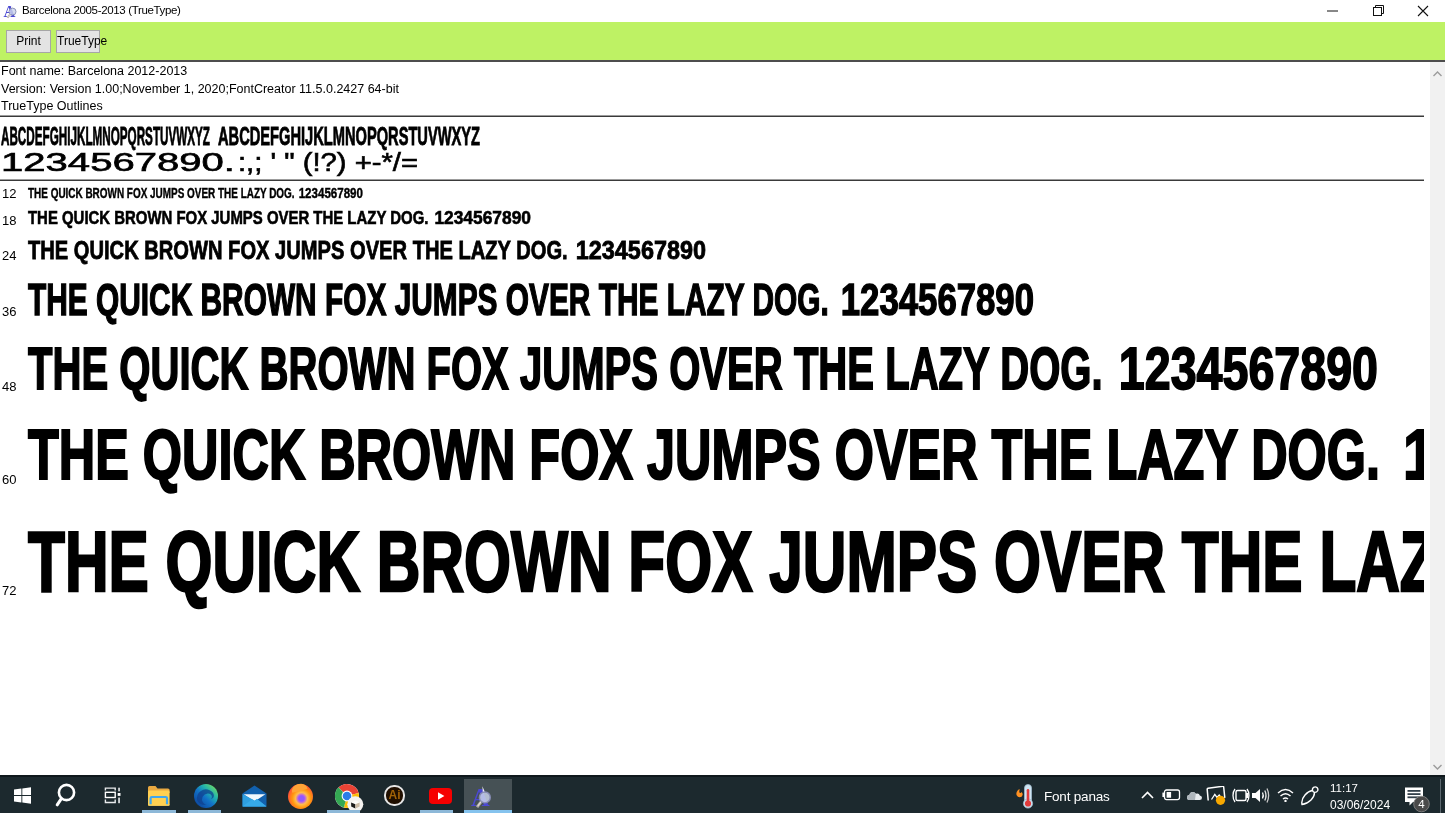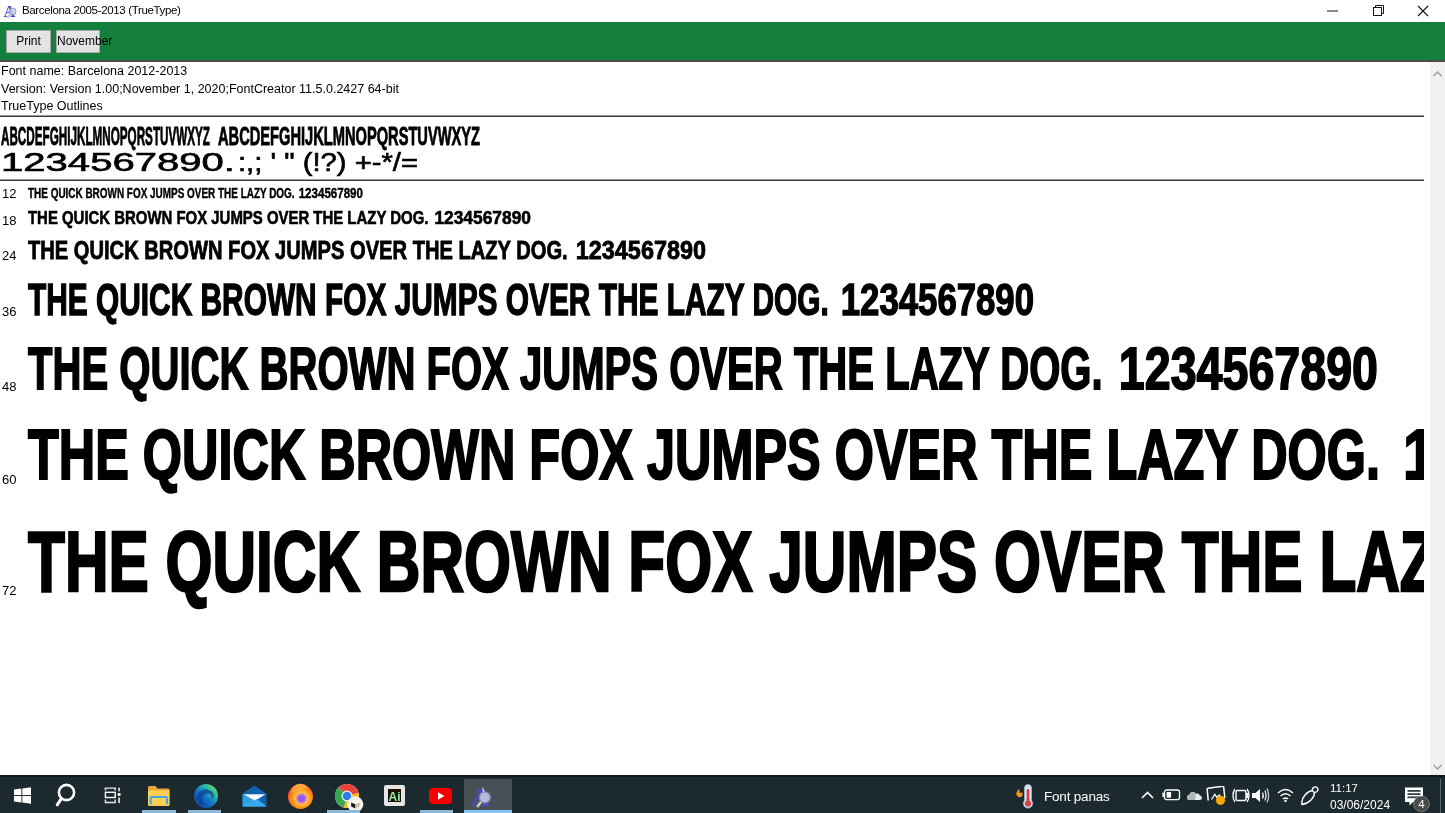--- a/index.html
+++ b/index.html
@@ -3,21 +3,21 @@
 <meta charset="utf-8">
 <style>
   * { margin:0; padding:0; box-sizing:border-box; }
   html,body { width:1445px; height:813px; overflow:hidden; background:#fff;
     font-family:"Liberation Sans",sans-serif; position:relative; }
   .abs { position:absolute; }
   
   #titlebar { left:0; top:0; width:1445px; height:22px; background:#fff; }
   #title-text { left:22px; top:4px; font-size:11.5px; color:#000; letter-spacing:-0.35px; }
   
-  #toolbar { left:0; top:22px; width:1445px; height:40px; background:#15803d;
+  #toolbar { left:0; top:22px; width:1445px; height:40px; background:#bef264;
     border-bottom:2px solid #4d4d4d; }
   .btn { position:absolute; top:8px; height:23px; background:#e3e3e3;
     border:1px solid #a6a6a6; font-size:12px; color:#000; text-align:center;
     line-height:21px; }
   
   #content { left:0; top:62px; width:1424px; height:713px; background:#fff; overflow:hidden; }
   
   #sbar { left:1430px; top:62px; width:15px; height:713px; background:#f1f1f1; }
   
   #taskbar { left:0; top:775px; width:1445px; height:38px; background:#1c292e;
@@ -36,21 +36,21 @@
   <span class="abs" id="title-text">Barcelona 2005-2013 (TrueType)</span>
   <svg class="abs" style="left:1310px;top:0" width="135" height="22" viewBox="0 0 135 22">
     <line x1="17" y1="11" x2="28" y2="11" stroke="#111" stroke-width="1"></line>
     <rect x="63.5" y="7.5" width="8" height="8" fill="none" stroke="#111" stroke-width="1"></rect>
     <path d="M 65.5 7.5 L 65.5 5.5 L 73.5 5.5 L 73.5 13.5 L 71.5 13.5" fill="none" stroke="#111" stroke-width="1"></path>
     <path d="M 108 6 L 118 16 M 118 6 L 108 16" stroke="#111" stroke-width="1.1"></path>
   </svg>
 </div>
 <div class="abs" id="toolbar">
   <div class="btn" style="left:6px;width:45px;">Print</div>
-  <div class="btn" style="left:56px;width:44px;">November</div>
+  <div class="btn" style="left:56px;width:44px;">TrueType</div>
 </div>
 <div class="abs" id="content">
 <svg width="1430" height="713" viewBox="0 0 1430 713" xmlns="http://www.w3.org/2000/svg">
   <g fill="#000">
     <text x="1" y="13.4" font-size="12.5">Font name: Barcelona 2012-2013</text>
     <text x="1" y="30.6" font-size="12.5">Version: Version 1.00;November 1, 2020;FontCreator 11.5.0.2427 64-bit</text>
     <text x="1" y="47.9" font-size="12.5">TrueType Outlines</text>
     <rect x="0" y="53.5" width="1430" height="1.5" fill="#3a3a3a"></rect>
     <text x="1" y="82.6" font-size="24.9" font-weight="bold" stroke="#000" stroke-width="0.8" textLength="209" lengthAdjust="spacingAndGlyphs">ABCDEFGHIJKLMNOPQRSTUVWXYZ</text>
     <text x="218" y="82.6" font-size="24.9" font-weight="bold" stroke="#000" stroke-width="0.8" textLength="262" lengthAdjust="spacingAndGlyphs">ABCDEFGHIJKLMNOPQRSTUVWXYZ</text>
@@ -153,21 +153,21 @@
     <path d="M13 13 L9.9 24.6 A12 12 0 0 1 4.5 4.5 Z" fill="#34a853"></path>
     <circle cx="13" cy="13" r="5.4" fill="#fff"></circle>
     <circle cx="13" cy="13" r="4.3" fill="#2b7de9"></circle>
     <circle cx="21.3" cy="21.3" r="8" fill="#f5f3f0"></circle>
     <path d="M21.3 17.4 L25.6 19.4 L21.4 21.3 L17.1 19.4 Z" fill="#fdfcfa"></path>
     <path d="M21.4 21.3 L21.4 25.6 L17.2 23.6 L17.1 19.4 Z" fill="#1b1b1b"></path>
     <path d="M21.4 21.3 L25.6 19.4 L25.6 23.5 L21.4 25.6 Z" fill="#cbbba7"></path>
   </svg>
 
   <div class="abs" style="left:384px;top:8px;width:21px;height:21px;background:#200f00;
-    border:4px solid #e5e5e5;border-radius:2px;color:#86efac;font-weight:bold;
+    border:2px solid #e5e5e5;border-radius:10px;color:#a16207;font-weight:bold;
     font-size:12px;text-align:center;line-height:17px;">Ai</div>
 
   <svg class="abs" style="left:429px;top:11px" width="23" height="16" viewBox="0 0 23 16">
     <rect x="0" y="0" width="23" height="16" rx="4" fill="#f60000"></rect>
     <polygon points="9,4.3 15.4,8 9,11.7" fill="#fff"></polygon>
   </svg>
 
   <div class="abs" style="left:464px;top:2px;width:48px;height:36px;background:rgba(255,255,255,0.19);"></div>
   <svg class="abs" style="left:470px;top:7px" width="25" height="25" viewBox="0 0 16 16">
     <text x="0.6" y="14.2" font-size="16.5" font-weight="bold" font-family="Liberation Serif" fill="#4b48d2">A</text>

